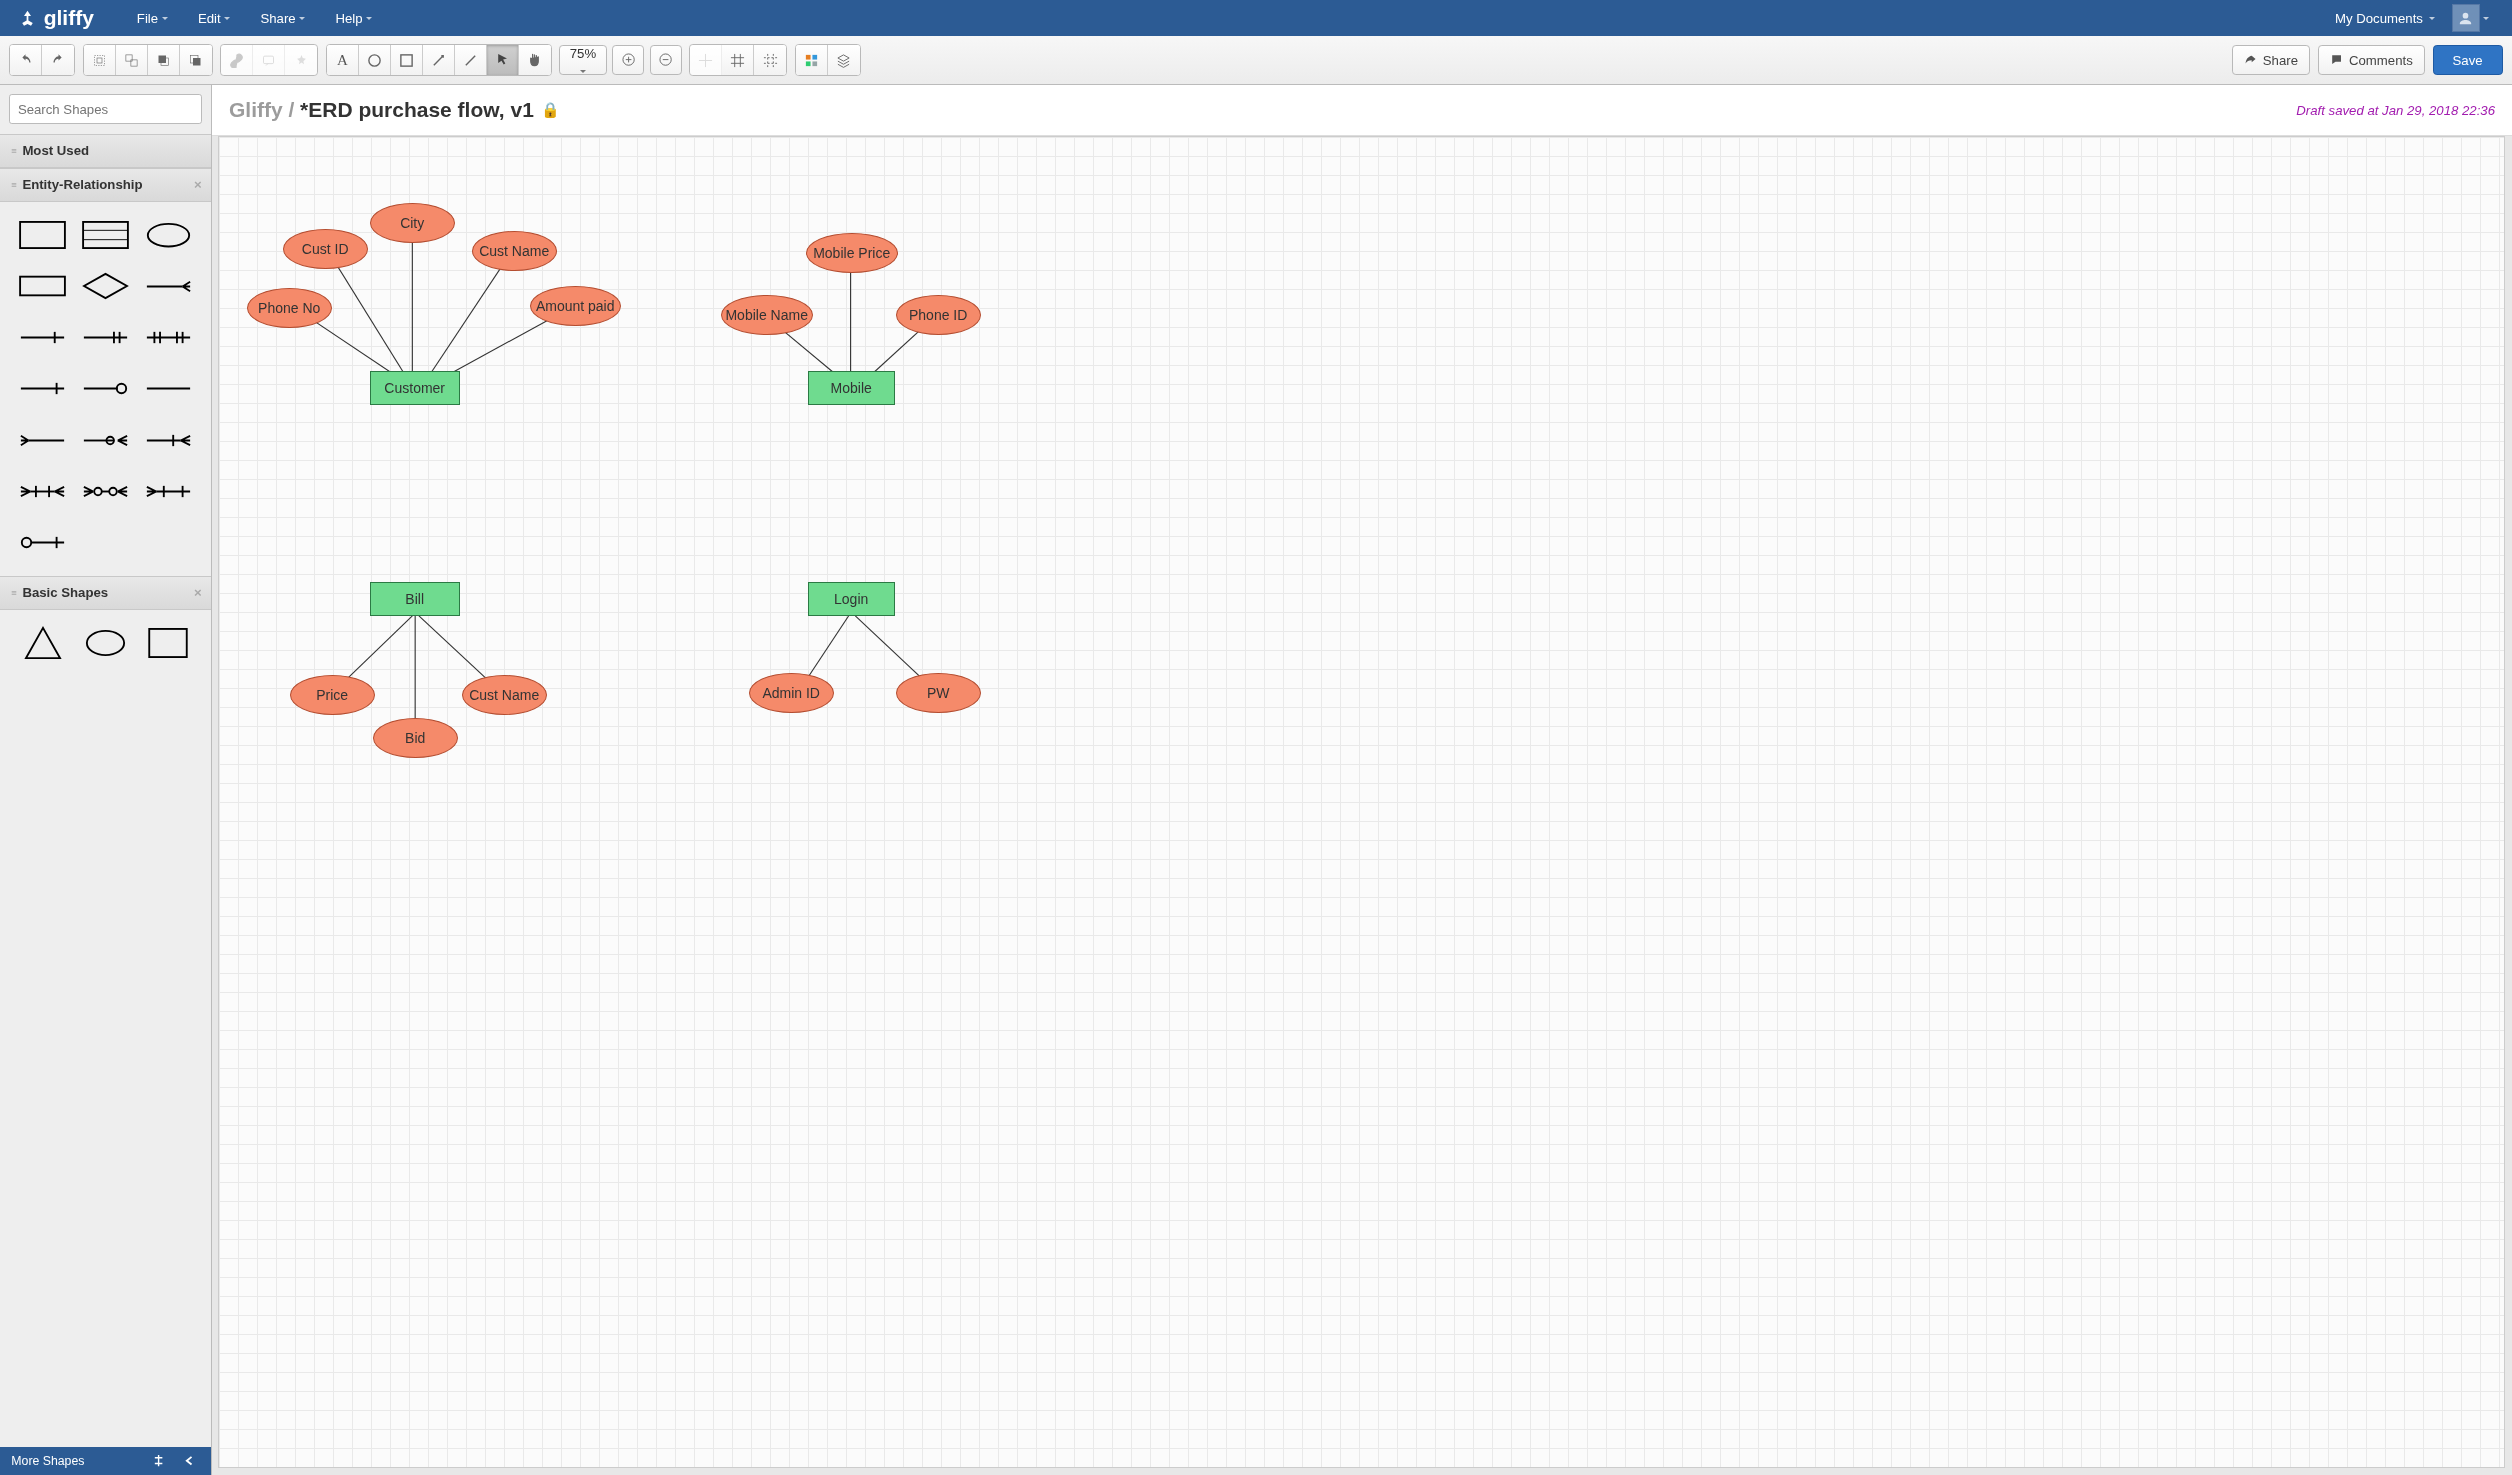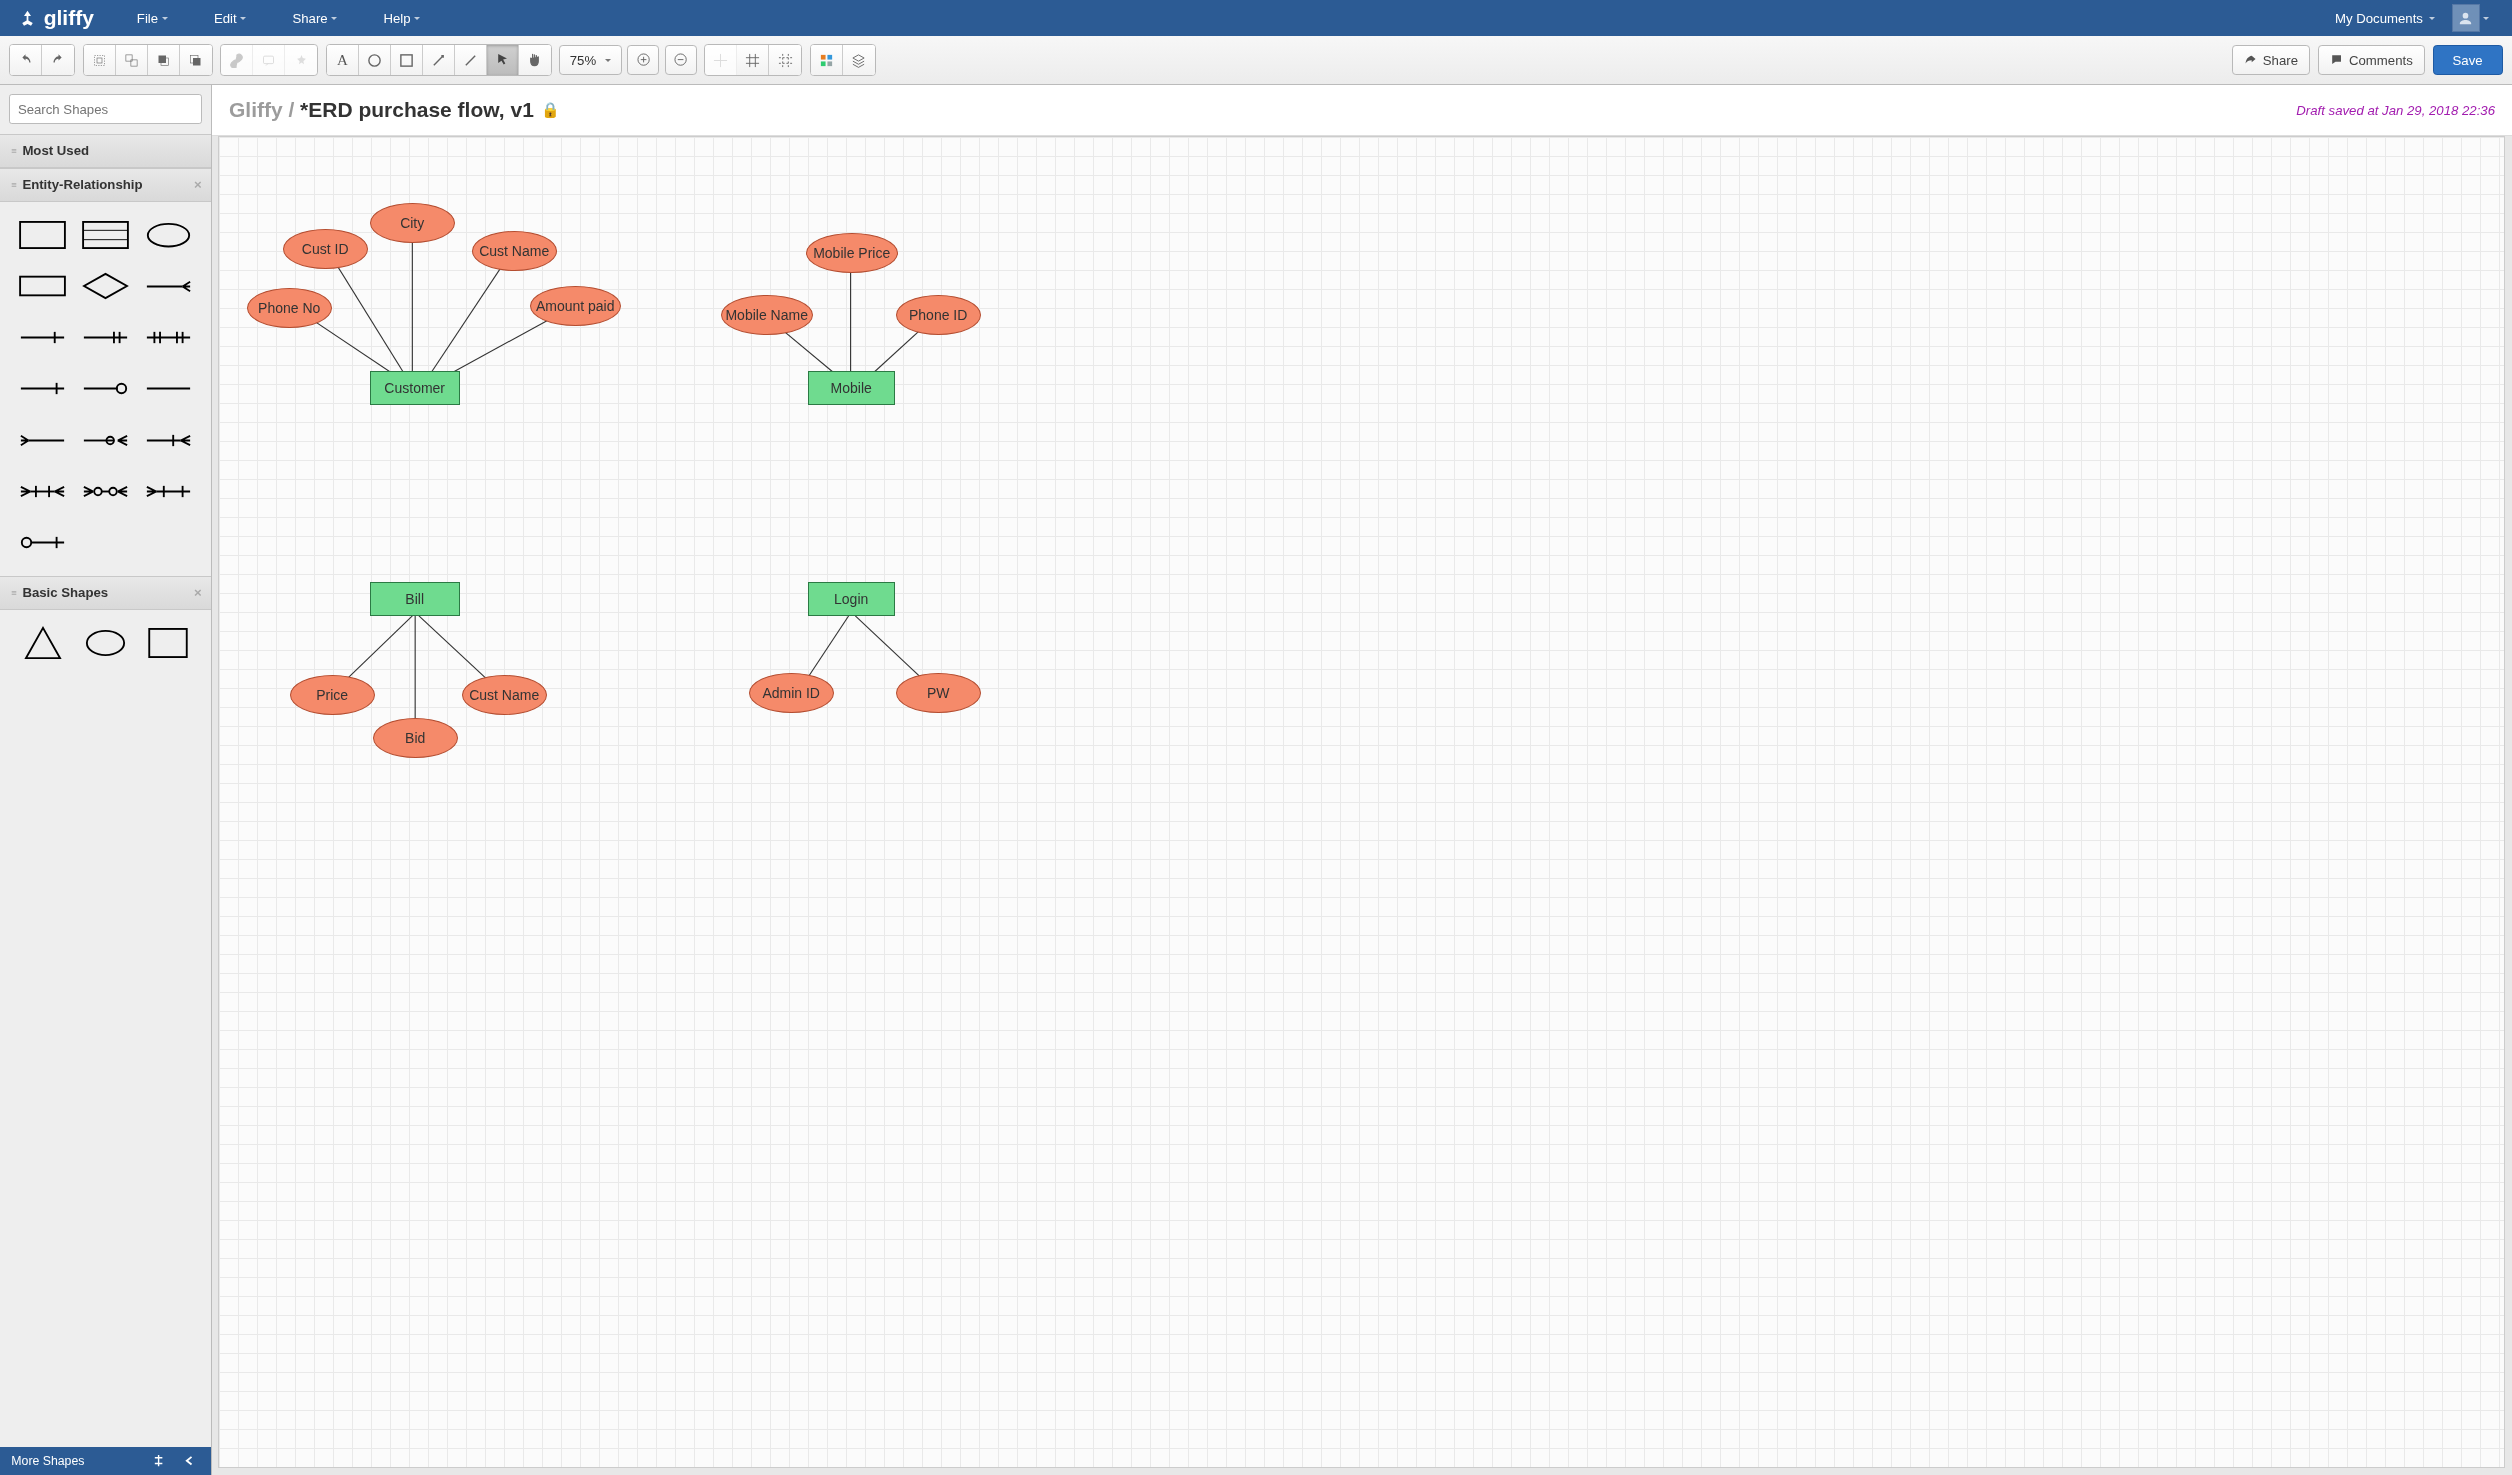--- a/index.html
+++ b/index.html
@@ -9,21 +9,21 @@
 .menubar {
   background: #2c5b94;
   color: #fff;
   height: 36px;
   display: flex;
   align-items: center;
   padding: 0 11.3px 0 17px;
 }
 .logo { display: flex; align-items: flex-end; font-weight: bold; font-size: 21px; margin-right: 28px; }
 .logo svg { margin-right: 5.7px; }
-.menubar .menus { display: flex; gap: 16px; }
+.menubar .menus { display: flex; gap: 0; }
 .menubar .menu-item { padding: 9.4px 15px; cursor: pointer; font-size: 13.2px; display: flex; align-items: center; gap: 3.8px; }
 .menubar .spacer { flex: 1; }
 .menubar .right-item { padding: 9.4px 11.3px; cursor: pointer; display: flex; align-items: center; gap: 5.7px; font-size: 13.2px;}
 .avatar-box { width: 28px; height: 28px; background: #6f90b8; display:flex;align-items:center;justify-content:center; margin-left:5.7px; border:0.9px solid #5577a5;}
 .caret { width:0;height:0;border-left:3.8px solid transparent;border-right:3.8px solid transparent;border-top:3.8px solid rgba(255,255,255,.7);}
 
 
 .toolbar {
   background: linear-gradient(#f7f7f7,#ececec);
   border-bottom: 0.9px solid #bbb;
@@ -46,21 +46,21 @@
 .tb-btn.disabled { opacity: .35; cursor: default; }
 .tb-btn.active { background: linear-gradient(#d0d0d0,#bcbcbc); box-shadow: inset 0 0.9px 2.8px rgba(0,0,0,.25);}
 .tb-text-btn {
   height: 30px; padding: 0 11.3px;
   display:flex;align-items:center;gap:5.7px;
   background: linear-gradient(#ffffff,#f2f2f2);
   border:0.9px solid #b9b9b9; border-radius:3.8px; cursor:pointer;
   font-size:13.2px; color:#444;
 }
 .tb-zoom { display:flex; align-items:center; gap:5.7px;}
-.tb-zoom .zoom-val { height:30px;padding:0 9.4px;display:flex;align-items:center;gap:9px;background:linear-gradient(#fff,#f2f2f2);border:0.9px solid #b9b9b9;border-radius:3.8px;font-size:13.2px;}
+.tb-zoom .zoom-val { height:30px;padding:0 9.4px;display:flex;align-items:center;gap:9px;background:linear-gradient(#fff,#f2f2f2);border:0.9px solid #b9b9b9;border-radius:3.8px;font-size:13.2px;flex-direction:column;}
 .save-btn { background:#2f74c4;color:#fff;border:0.9px solid #1e5aa3;border-radius:3.8px;height:30px;padding:0 19px;font-size:13.2px;cursor:pointer;}
 .toolbar .spacer { flex:1; }
 
 
 .main { display:flex; height: calc(100vh - 36px - 49px); }
 
 
 .sidebar { width: 212px; background: #eeeeee; border-right:0.9px solid #bbb; display:flex; flex-direction:column; }
 .search-wrap { padding: 9.4px; }
 .search-box { display:flex;align-items:center;background:#fff;border:0.9px solid #bbb;border-radius:2.8px;height:30px;padding:0 7.5px;gap:20px;}

